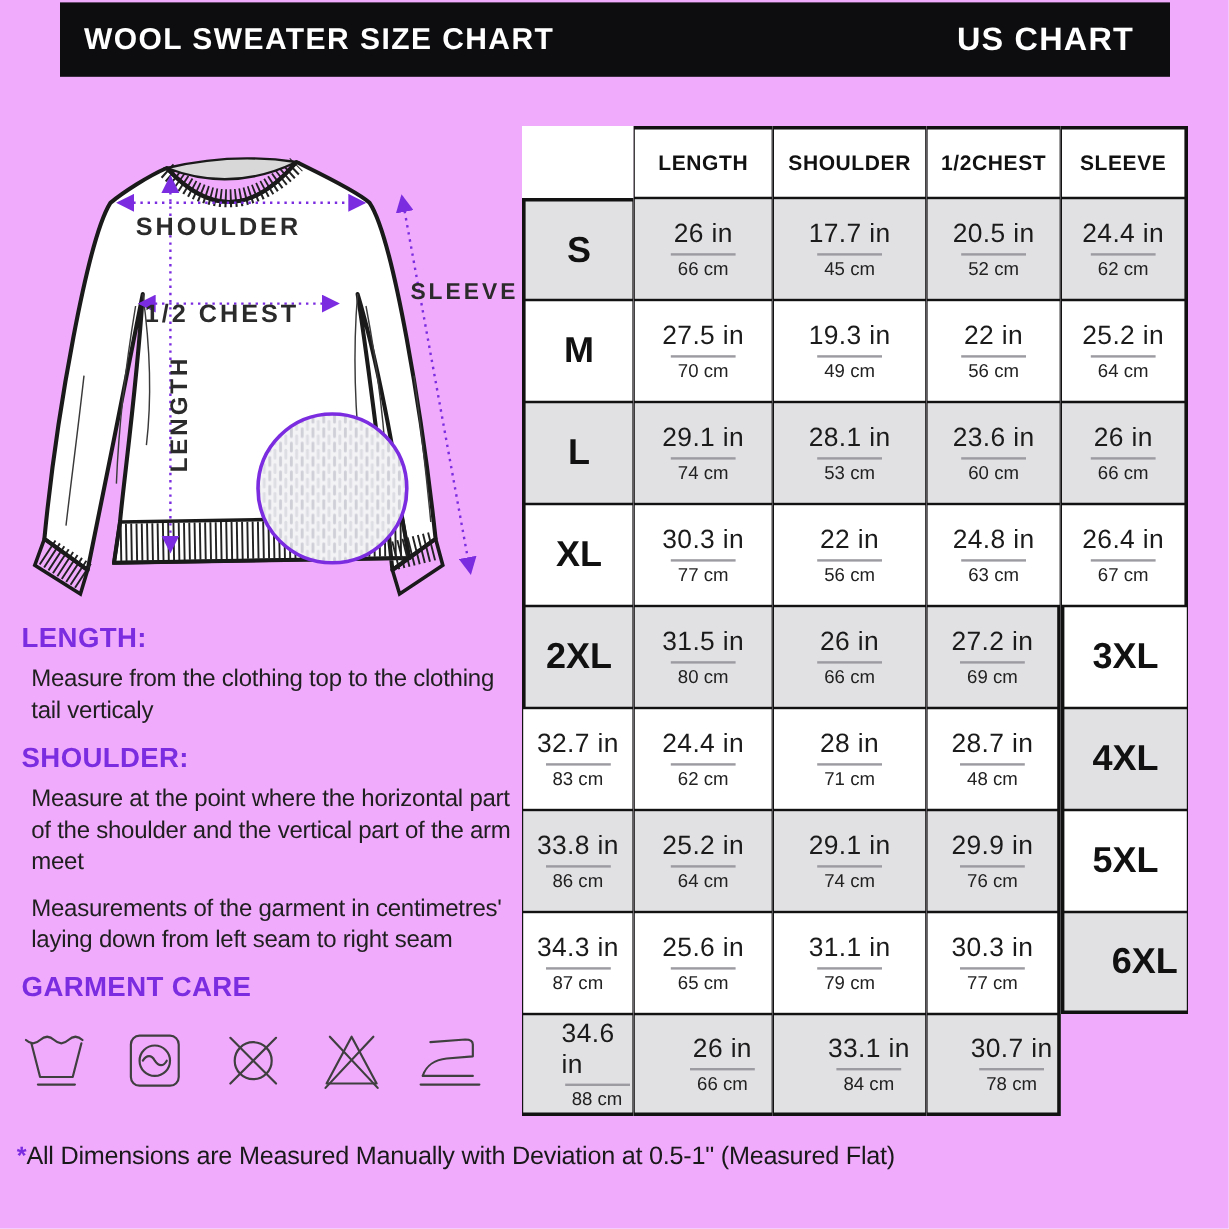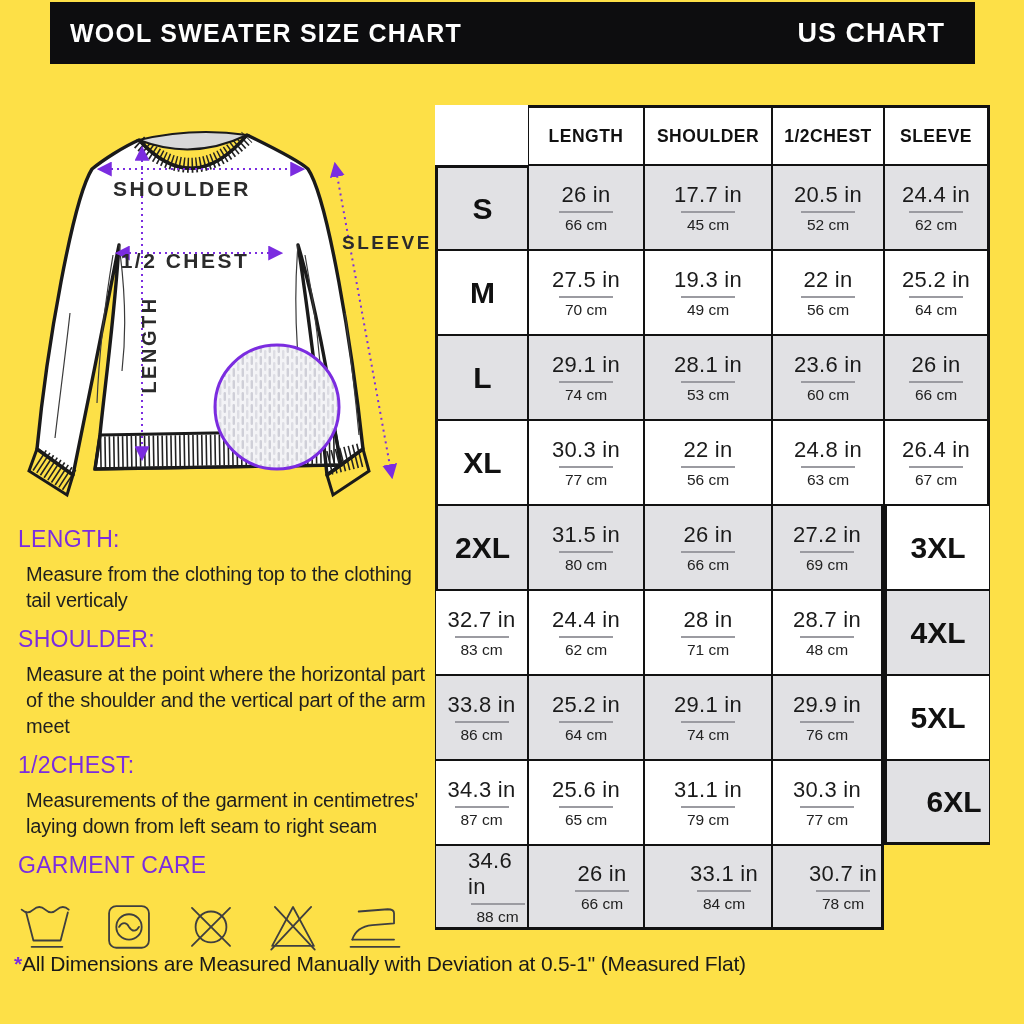--- a/index.html
+++ b/index.html
@@ -1,18 +1,18 @@
 <!DOCTYPE html>
 <html><head>
 <meta charset="utf-8">
 <style>
   * { margin:0; padding:0; box-sizing:border-box; }
   html,body { background:#ffffff; }
   .stage {
-    position:relative; width:1024px; height:1024px; background:#fde047;
+    position:relative; width:1024px; height:1024px; background:#f0abfc;
     font-family:"Liberation Sans","DejaVu Sans",sans-serif; overflow:hidden;
   }
   
   .topbar {
     position:absolute; left:50px; top:2px; width:925px; height:62px;
     background:#0d0d0f; color:#fff; display:flex; align-items:center;
     justify-content:space-between; padding:0 30px 0 20px;
   }
   .topbar .ttl { font-size:25px; font-weight:bold; letter-spacing:1.2px; }
   .topbar .reg { font-size:27px; font-weight:bold; letter-spacing:1px; }
@@ -37,21 +37,21 @@
   .cell .cmval { font-size:15.5px; color:#222; }
   .et { border-top-width:3px; } .eb { border-bottom-width:3px;padding-left:32px; }
   .el { border-left-width:3px; } .er { border-right-width:3px; }
 
   
   .diagram { position:absolute; left:15px; top:103px; }
   .dlabel { font-weight:bold; fill:#2b2b2b; letter-spacing:2.5px; font-family:"Liberation Sans","DejaVu Sans",sans-serif; }
 
   
   .desc-col { position:absolute; left:18px; top:518px; width:420px; }
-  .desc-col h3 { color:#7b2ce0; font-size:23px; font-weight:normal; margin:8px 0 8px; letter-spacing:.3px; }
+  .desc-col h3 { color:#7b2ce0; font-size:23px; font-weight:bold; margin:0 0 8px; letter-spacing:.3px; }
   .desc-col p  { color:#1f1f1f; font-size:20px; line-height:26px; margin:0 8px 13px; letter-spacing:-0.2px; }
   .care-h { margin-top:2px !important; }
   .care-row { display:flex; gap:24px; margin-top:16px; align-items:flex-end; }
 
   
   .footnote { position:absolute; left:14px; top:952px; font-size:21px; color:#191919; letter-spacing:-0.2px; }
   .footnote .ast { color:#7b2ce0; font-weight:bold; }
 </style>
 </head>
 <body>
@@ -320,21 +320,20 @@
         <span class="divline"></span>
         <span class="cmval">78 cm</span>
       </div>
     </div>
 
   <div class="desc-col">
     <h3>LENGTH:</h3>
     <p>Measure from the clothing top to the clothing tail verticaly</p>
     <h3>SHOULDER:</h3>
     <p>Measure at the point where the horizontal part of the shoulder and the vertical part of the arm meet</p>
-    <h3>1/2CHEST:</h3>
     <p>Measurements of the garment in centimetres' laying down from left seam to right seam</p>
     <h3 class="care-h">GARMENT CARE</h3>
 
     <div class="care-row">
       <svg width="58" height="62" viewBox="0 0 64 68" fill="none" stroke="#3f3f3f" stroke-width="2" stroke-linecap="round" stroke-linejoin="round">
         <path d="M4,16 q6.5,6 13,0 q6.5,-6 13,0 q6.5,6 13,0 q6.5,-6 13,0"></path>
         <path d="M9,19 L17,50 L47,50 L55,19"></path>
         <path d="M15,57 L49,57"></path>
       </svg>
       <svg width="58" height="62" viewBox="0 0 64 68" fill="none" stroke="#3f3f3f" stroke-width="2" stroke-linecap="round" stroke-linejoin="round">

